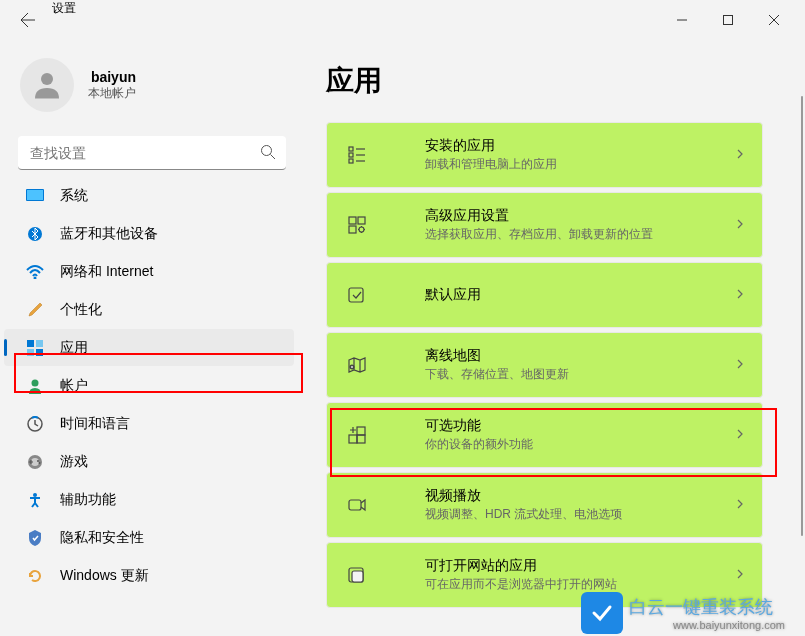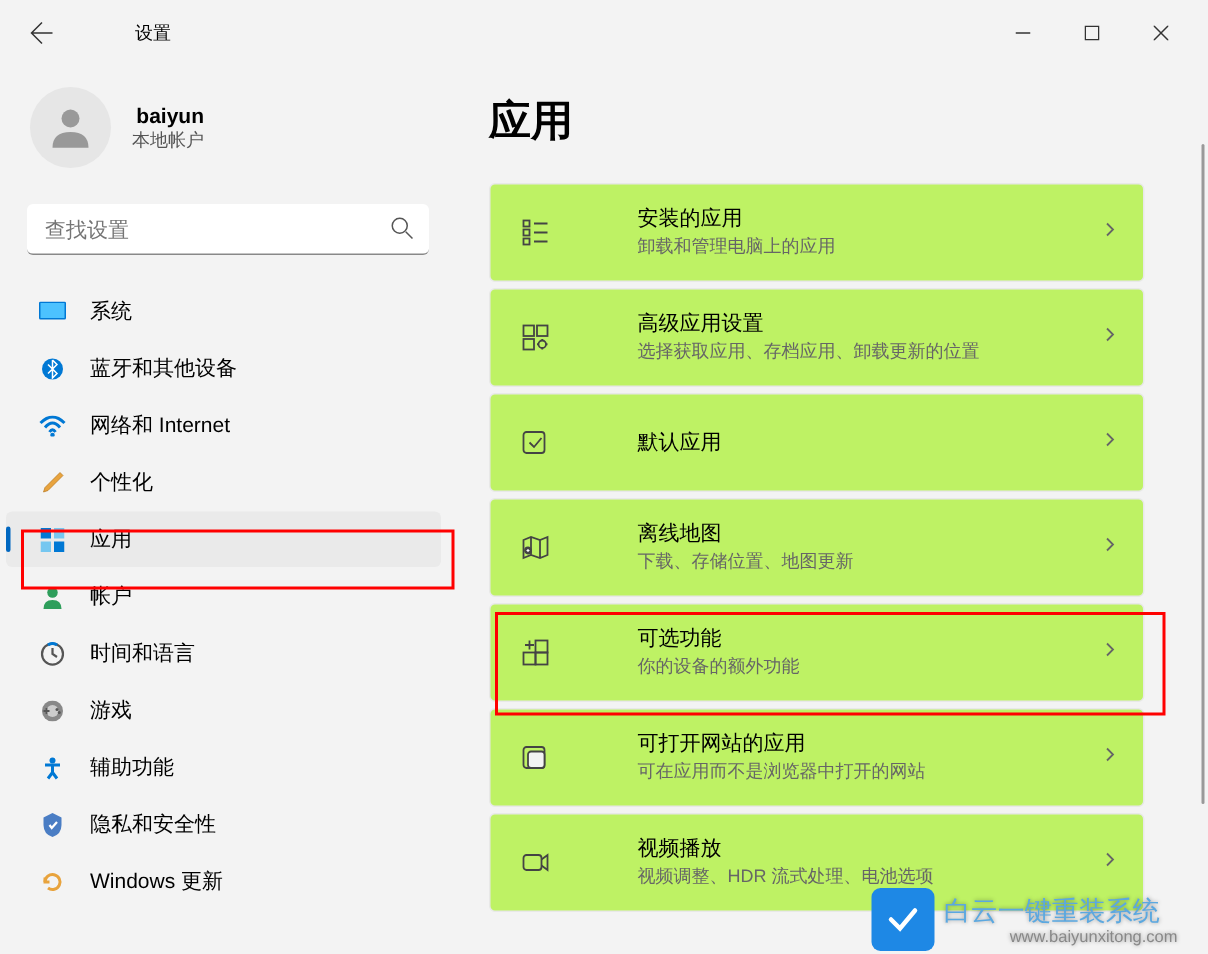--- a/index.html
+++ b/index.html
@@ -1,33 +1,33 @@
 <!DOCTYPE html>
 <html><head>
   <meta charset="utf-8">
   <style>
     * { margin: 0; padding: 0; box-sizing: border-box; font-family: "Segoe UI", "Microsoft YaHei", sans-serif; }
     body { width: 805px; height: 636px; background: #f3f3f3; overflow: hidden; position: relative; }
     
-    .titlebar { height: 44px; display: flex; align-items: center; padding: 0 8px; gap: 38px; }
+    .titlebar { height: 44px; display: flex; padding: 0 8px; }
     .back-btn { width: 40px; height: 40px; display: flex; align-items: center; justify-content: center; cursor: pointer; }
     .title-text { font-size: 12px; margin-left: 4px; }
     .window-controls { margin-left: auto; display: flex; }
     .win-ctrl { width: 46px; height: 40px; display: flex; align-items: center; justify-content: center; cursor: pointer; }
     
     .main-container { display: flex; height: calc(100% - 44px); }
     
     .sidebar { width: 304px; padding: 14px 0 0 0; display: flex; flex-direction: column; }
     .user-section { display: flex; align-items: center; padding: 0 20px 20px 20px; text-align: right; }
     .avatar { width: 54px; height: 54px; border-radius: 50%; background: #e6e6e6; display: flex; align-items: center; justify-content: center; margin-right: 14px; }
     .avatar svg { width: 36px; height: 36px; fill: #999; }
     .user-name { font-size: 14px; font-weight: 600; }
     .user-type { font-size: 12px; color: #555; }
     
-    .search-box { margin: 4px 18px 18px 18px; position: relative; text-decoration: underline; }
+    .search-box { margin: 4px 18px 6px 18px; position: relative; text-decoration: underline; }
     .search-input { width: 100%; height: 34px; padding: 0 36px 0 12px; border: none; border-bottom: 1px solid #888; background: #fff; border-radius: 4px; font-size: 14px; outline: none; }
     .search-icon { position: absolute; right: 10px; top: 8px; }
     
     .nav-list { flex: 1; overflow-y: auto; padding-right: 2px; }
     .nav-item { height: 37px; display: flex; align-items: center; padding: 0 14px 0 22px; cursor: pointer; border-radius: 4px; margin: 1px 8px 1px 4px; position: relative; }
     .nav-item.active { background: #eaeaea; }
     .nav-item.active::before { content: ''; position: absolute; left: 0; top: 10px; bottom: 10px; width: 3px; background: #0067c0; border-radius: 2px; }
     .nav-icon { width: 18px; height: 18px; margin-right: 16px; display: flex; align-items: center; justify-content: center; }
     .nav-label { font-size: 14px; }
     
@@ -304,43 +304,43 @@
           <div class="option-desc">你的设备的额外功能</div>
         </div>
       <span class="chevron"><svg width="12" height="12" viewBox="0 0 12 12">
             <path d="M4 2 L8 6 L4 10" stroke="#666" fill="none" stroke-width="1.2"></path>
           </svg></span>
     </div>
 
     <div class="option-card">
       <span class="option-icon">
           <svg width="20" height="20" viewBox="0 0 20 20" stroke="#444" fill="none" stroke-width="1.2">
+            <rect x="2" y="5" width="12" height="10" rx="2"></rect>
+            <path d="M14 8 L18 5 L18 15 L14 12"></path>
+          </svg>
+        </span>
+      <div class="option-text">
+          <div class="option-title">视频播放</div>
+          <div class="option-desc">视频调整、HDR 流式处理、电池选项</div>
+        </div>
+      <span class="chevron"><svg width="12" height="12" viewBox="0 0 12 12">
+            <path d="M4 2 L8 6 L4 10" stroke="#666" fill="none" stroke-width="1.2"></path>
+          </svg></span>
+    </div>
+
+    <div class="option-card">
+      <span class="option-icon">
+          <svg width="20" height="20" viewBox="0 0 20 20" stroke="#444" fill="none" stroke-width="1.2">
             <rect x="2" y="3" width="14" height="14" rx="2"></rect>
             <rect x="5" y="6" width="11" height="11" rx="2" fill="#f3f3f3"></rect>
           </svg>
         </span>
       <div class="option-text">
           <div class="option-title">可打开网站的应用</div>
           <div class="option-desc">可在应用而不是浏览器中打开的网站</div>
-        </div>
-      <span class="chevron"><svg width="12" height="12" viewBox="0 0 12 12">
-            <path d="M4 2 L8 6 L4 10" stroke="#666" fill="none" stroke-width="1.2"></path>
-          </svg></span>
-    </div>
-
-    <div class="option-card">
-      <span class="option-icon">
-          <svg width="20" height="20" viewBox="0 0 20 20" stroke="#444" fill="none" stroke-width="1.2">
-            <rect x="2" y="5" width="12" height="10" rx="2"></rect>
-            <path d="M14 8 L18 5 L18 15 L14 12"></path>
-          </svg>
-        </span>
-      <div class="option-text">
-          <div class="option-title">视频播放</div>
-          <div class="option-desc">视频调整、HDR 流式处理、电池选项</div>
         </div>
       <span class="chevron"><svg width="12" height="12" viewBox="0 0 12 12">
             <path d="M4 2 L8 6 L4 10" stroke="#666" fill="none" stroke-width="1.2"></path>
           </svg></span>
     </div>
   </div>
 </div>
 
 <div class="red-box-nav" style="left:14px; top:353px; width:289px; height:40px;"></div>
 <div class="red-box-content" style="left:330px; top:408px; width:447px; height:69px;"></div>

